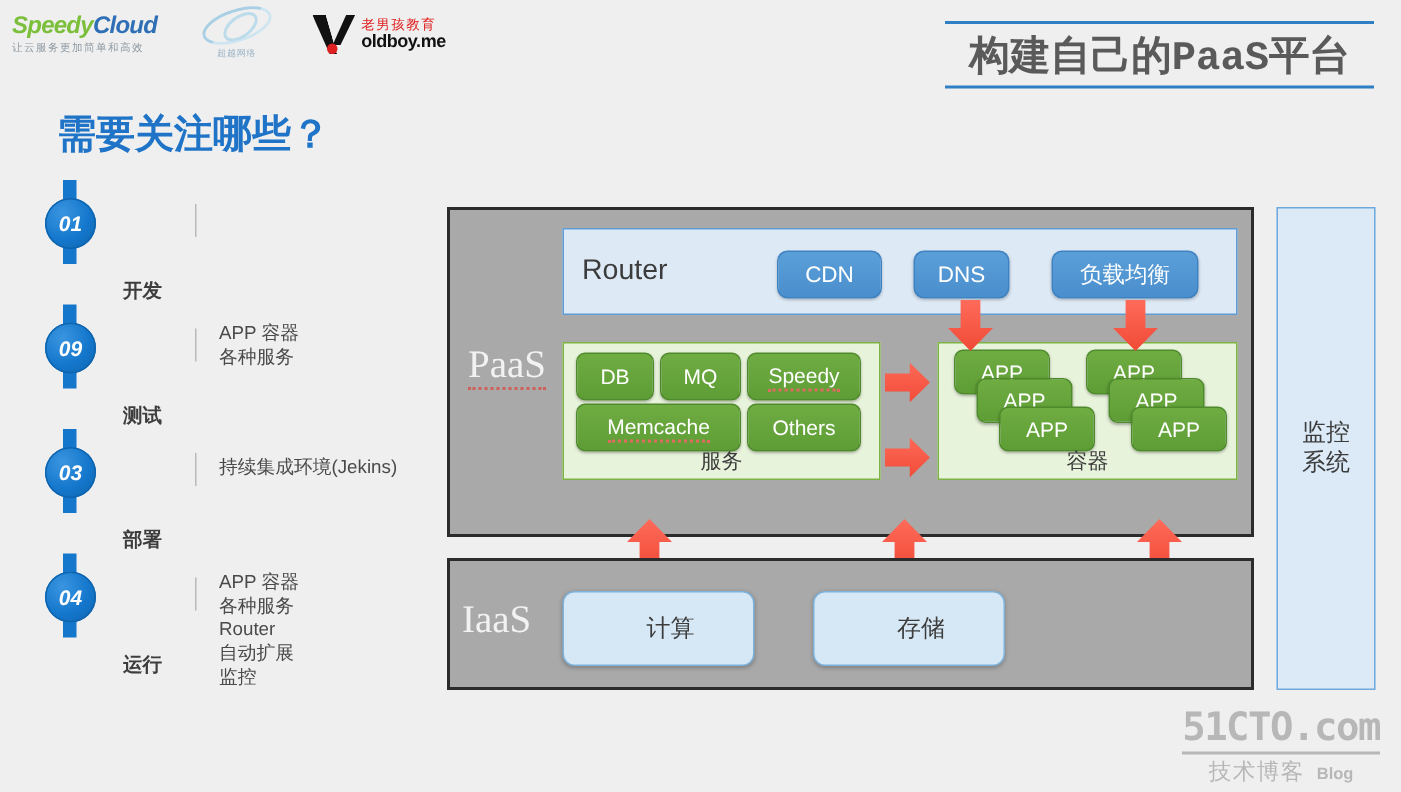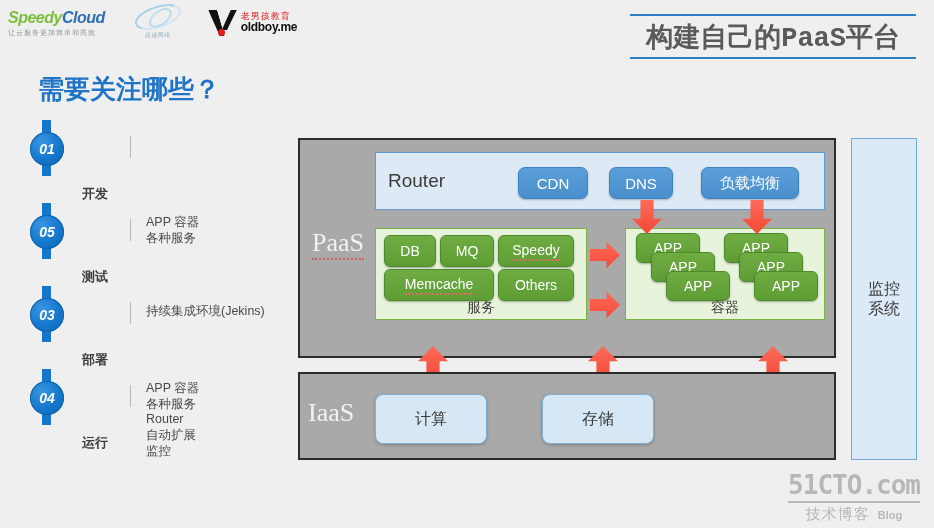--- a/index.html
+++ b/index.html
@@ -113,21 +113,21 @@
   .ar-u2{left:588px;top:346px;}
   .ar-u3{left:758px;top:346px;}
 
   
   .iaas-box{position:absolute;left:298px;top:372px;width:538px;height:88px;
      background:#a9a9a9;border:2px solid #2b2b2b;box-sizing:border-box;}
   .iaas-label{position:absolute;left:308px;top:398px;font-size:26px;color:#f2f2f2;
      font-family:"Liberation Serif","DejaVu Serif",serif;}
   .ibox{position:absolute;height:48px;background:#d6e8f5;border:1.5px solid #7fb2da;border-radius:8px;
      display:flex;align-items:center;justify-content:center;font-size:16px;color:#3c3c3c;
-     box-shadow:0 1px 3px rgba(0,0,0,.25);}
+     box-shadow:0 1px 3px rgba(0,0,0,.25);padding-left:16px;}
   .i-1{left:375px;top:394px;width:110px;}
   .i-2{left:542px;top:394px;width:110px;}
   .i-3{left:712px;top:394px;width:112px;}
 
   
   .monitor{position:absolute;left:851px;top:138px;width:66px;height:322px;
      background:#dbeaf6;border:1.5px solid #6fa8dc;box-sizing:border-box;
      display:flex;align-items:center;justify-content:center;}
   .monitor .mt{font-size:16px;color:#3c3c3c;line-height:1.25;text-align:center;}
 
@@ -174,21 +174,21 @@
 
   <div class="steps">
     <div class="step s1">
       <div class="bar"></div>
       <div class="circ">01</div>
       <div class="name">开发</div>
       <div class="sep"></div>
     </div>
     <div class="step s2">
       <div class="bar"></div>
-      <div class="circ">05</div>
+      <div class="circ">09</div>
       <div class="name">测试</div>
       <div class="sep"></div>
       <div class="detail">APP 容器<br>各种服务</div>
     </div>
     <div class="step s3">
       <div class="bar"></div>
       <div class="circ">03</div>
       <div class="name">部署</div>
       <div class="sep"></div>
       <div class="detail">持续集成环境(Jekins)</div>

